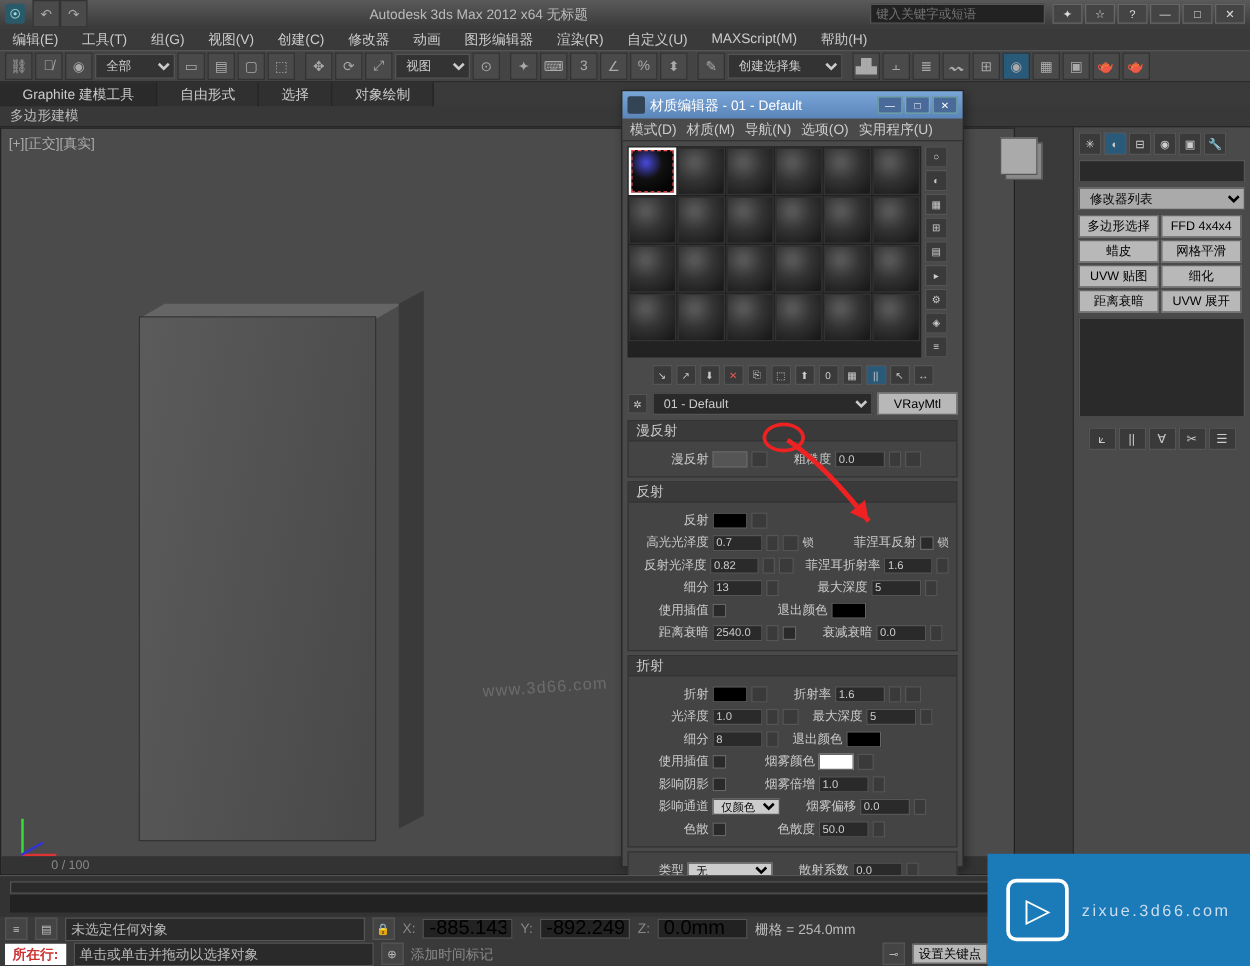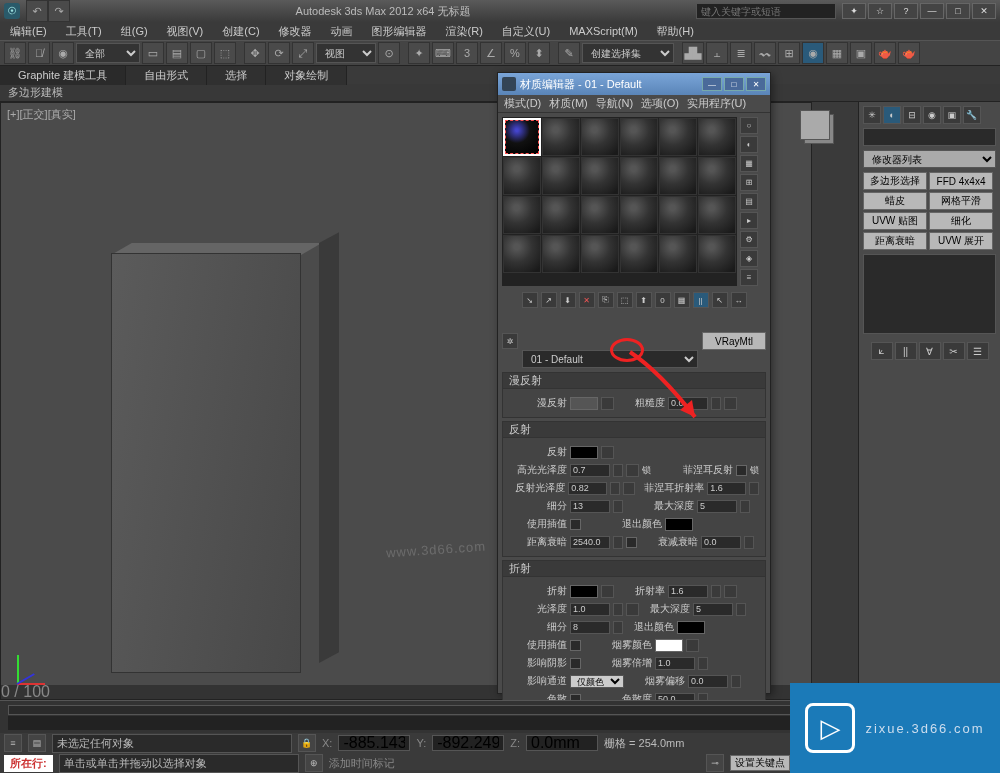--- a/index.html
+++ b/index.html
@@ -62,21 +62,21 @@
 .me-slots { display:flex; }
 .slot-grid { display:grid; grid-template-columns:repeat(6,38px); grid-template-rows:repeat(4,38px); gap:1px; background:#222; padding:1px; }
 .slot { background:radial-gradient(circle at 35% 30%,#555 8%,#333 45%,#1a1a1a 90%); border:1px solid #333; position:relative; }
 .slot.active { border:2px solid #fff; background:radial-gradient(circle at 35% 30%,#44c 4%,#111 40%,#000 90%); }
 .slot.active::after { content:""; position:absolute; inset:0; border:1px dashed #f55; }
 .slot-tools { width:20px; display:flex; flex-direction:column; gap:2px; margin-left:3px; }
 .st-btn { width:18px; height:17px; background:#3a3a3a; border:1px solid #555; font-size:8px; display:flex; align-items:center; justify-content:center; cursor:pointer; }
 .me-midtools { display:flex; gap:3px; margin:6px 0; justify-content:center; flex-wrap:wrap; }
 .mt-btn { width:16px; height:16px; background:#3a3a3a; border:1px solid #555; font-size:8px; display:flex; align-items:center; justify-content:center; cursor:pointer; }
 .me-namebar { display:flex; gap:4px; align-items:center; margin:4px 0; }
-.me-name { flex:1; height:18px; background:#2a2a2a; border:1px solid #555; color:#ccc; padding:0 4px; font-size:10px;margin-top:36px; }
+.me-name { flex:1; height:18px; background:#2a2a2a; border:1px solid #555; color:#ccc; padding:0 4px; font-size:10px; }
 .me-type { width:64px; height:18px; background:#b8b8b8; border:1px solid #666; color:#000; font-size:10px; display:flex; align-items:center; justify-content:center; }
 .rollout { border:1px solid #333; margin:3px 0; background:#444; }
 .ro-head { height:16px; background:#3a3a3a; border-bottom:1px solid #333; padding:0 6px; display:flex; align-items:center; font-size:11px; color:#ccc; }
 .ro-body { padding:4px 6px; }
 .prow { display:flex; align-items:center; gap:3px; margin:2px 0; height:16px; font-size:10px; }
 .plabel { width:58px; text-align:right; color:#ccc; font-size:10px; }
 .plabel2 { width:48px; text-align:right; color:#ccc; font-size:10px; }
 .swatch { width:28px; height:13px; background:#000; border:1px solid #666; cursor:pointer; }
 .swatch.g { background:#555; }
 .spin { width:40px; height:13px; background:#2a2a2a; border:1px solid #555; color:#ccc; font-size:9px; padding:0 2px; display:flex; align-items:center; }
@@ -180,21 +180,21 @@
         <div class="box-side"></div>
         <div class="box-front"></div>
     </div>
     <div class="watermarks">www.3d66.com</div>
     <div class="axis">
       <div class="axis-y"></div>
         <div class="axis-x"></div>
         <div class="axis-z"></div>
     </div>
     <div class="vp-slider">
-      <span style="color:#888;font-size:16px">0 / 100</span>
+      <span style="margin-left:40px;color:#888;font-size:10px">0 / 100</span>
     </div>
   </div>
   <div style="width:46px;background:#3a3a3a"></div>
   <div class="sidepanel">
     <div class="sp-icons">
       <div class="sp-icon">✳</div>
       <div class="sp-icon" style="background:#2a5a7a">◐</div>
       <div class="sp-icon">⊟</div>
       <div class="sp-icon">◉</div>
       <div class="sp-icon">▣</div>

